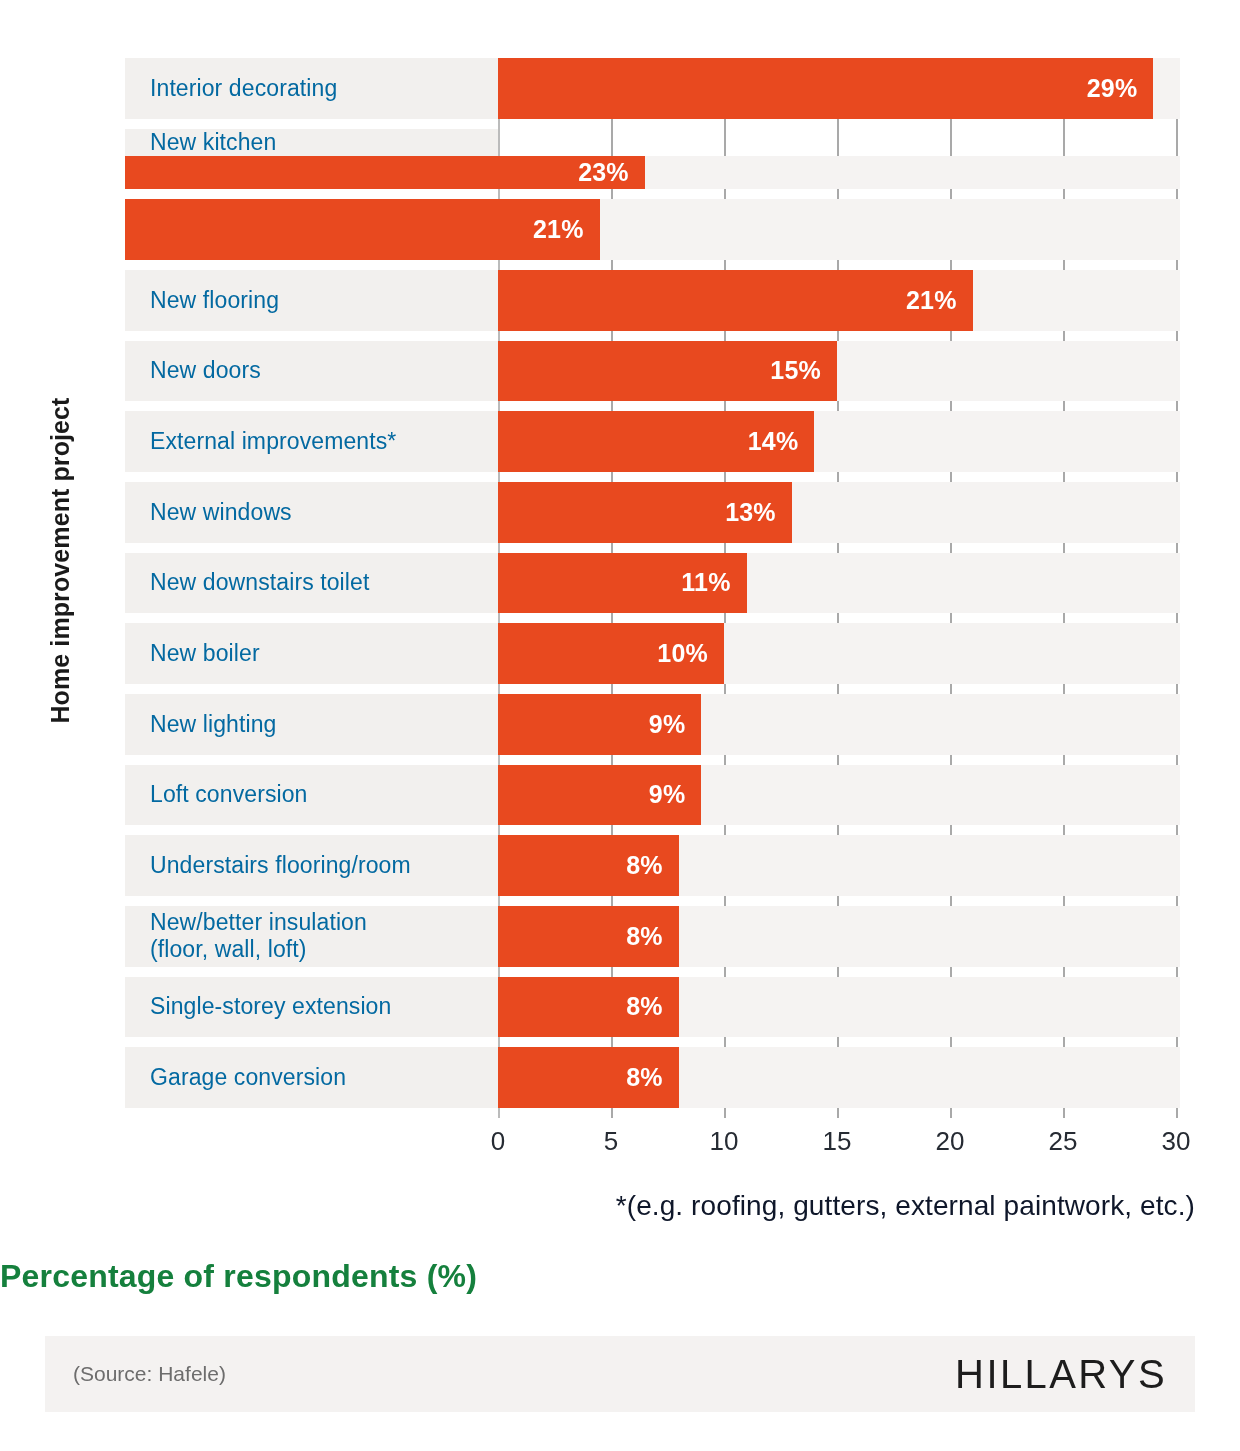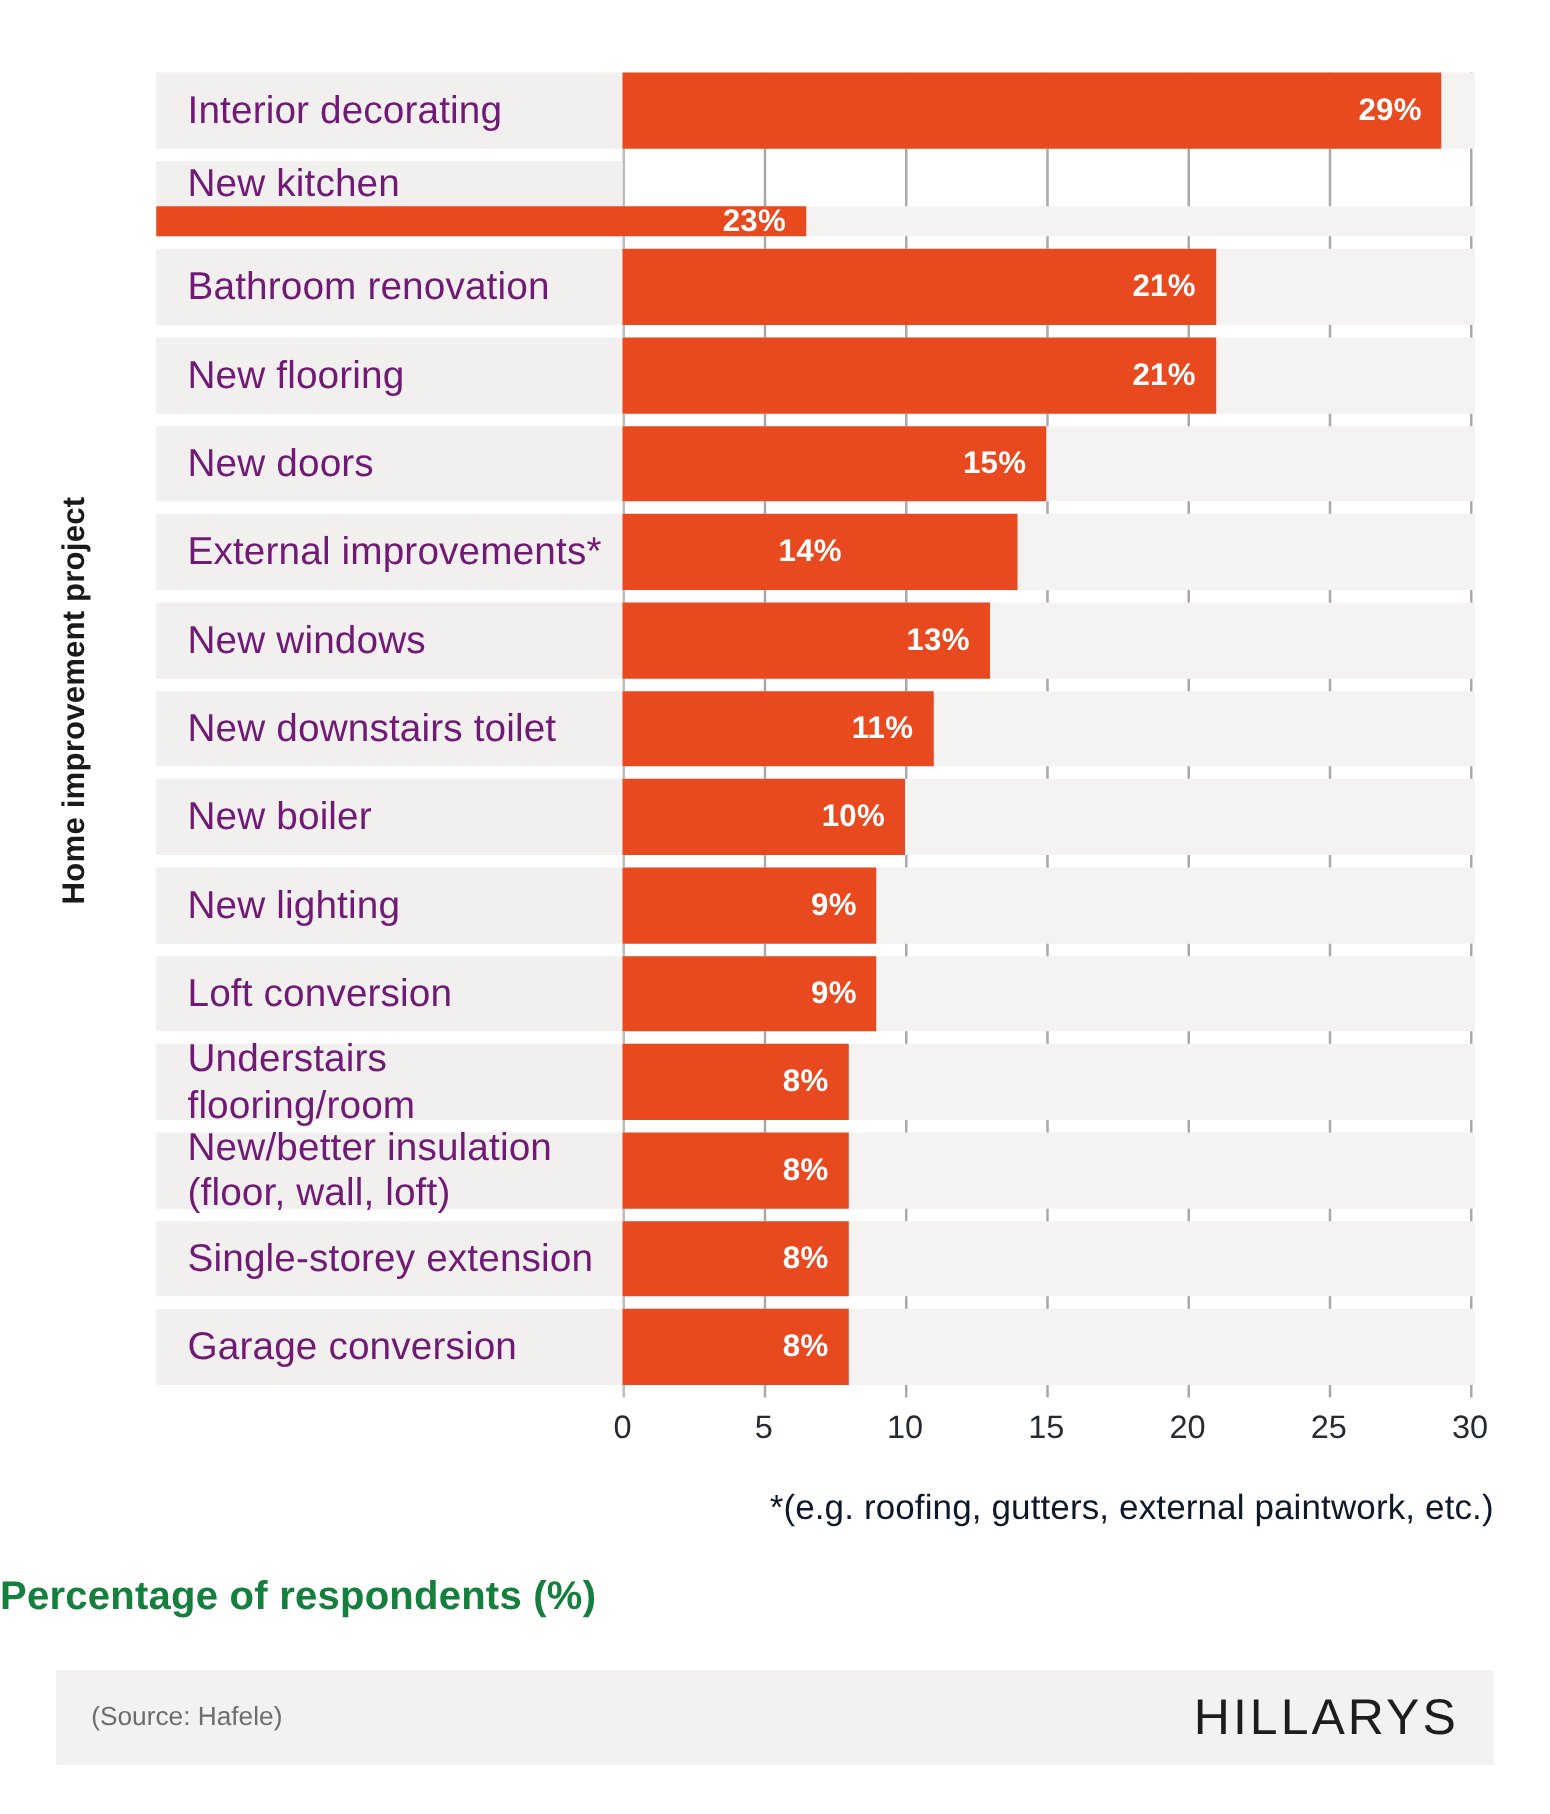--- a/index.html
+++ b/index.html
@@ -79,22 +79,22 @@
     position: relative;
     width: 373px;           
     background: #f2f0ee;
     display: flex;
     align-items: center;
     padding-left: 25px;
     padding-right: 8px;
     z-index: 2;
   }
   .row-label span {
-    font-size: 31px;
-    color: #701a75;
+    font-size: 23px;
+    color: #0369a1;
     line-height: 1.18;
     letter-spacing: .1px;
   }
 
   .row-track {
     position: relative;
     flex: 1;
     background: #f5f3f2;
     z-index: 2;
   }
@@ -205,23 +205,20 @@
           <div class="row-label">
             <span>New kitchen</span>
           </div>
           <div class="row-track">
             <div class="bar" style="width: 519.8px; background: rgb(232, 73, 31);">
               <span class="bar-value">23%</span>
             </div>
           </div>
         </div>
         <div class="row" style="top: 141.333px; height: 60.6667px;">
-          <div class="row-label">
-            <span>Bathroom renovation</span>
-          </div>
           <div class="row-track">
             <div class="bar" style="width: 474.6px; background: rgb(232, 73, 31);">
               <span class="bar-value">21%</span>
             </div>
           </div>
         </div>
         <div class="row" style="top: 212px; height: 60.6667px;">
           <div class="row-label">
             <span>New flooring</span>
           </div>
@@ -239,21 +236,21 @@
             <div class="bar" style="width: 339px; background: rgb(232, 73, 31);">
               <span class="bar-value">15%</span>
             </div>
           </div>
         </div>
         <div class="row" style="top: 353.333px; height: 60.6667px;">
           <div class="row-label">
             <span>External improvements*</span>
           </div>
           <div class="row-track">
-            <div class="bar" style="width: 316.4px; background: rgb(232, 73, 31); justify-content: center;">
+            <div class="bar" style="width: 316.4px; background: rgb(232, 73, 31);">
               <span class="bar-value">14%</span>
             </div>
           </div>
         </div>
         <div class="row" style="top: 424px; height: 60.6667px;">
           <div class="row-label">
             <span>New windows</span>
           </div>
           <div class="row-track">
             <div class="bar" style="width: 293.8px; background: rgb(232, 73, 31);">

